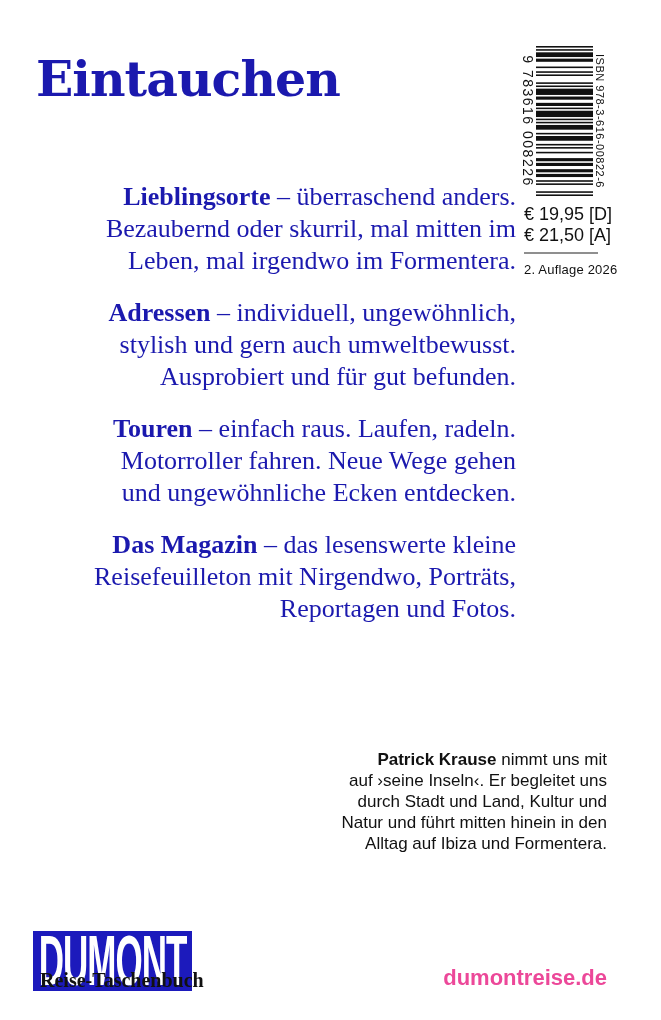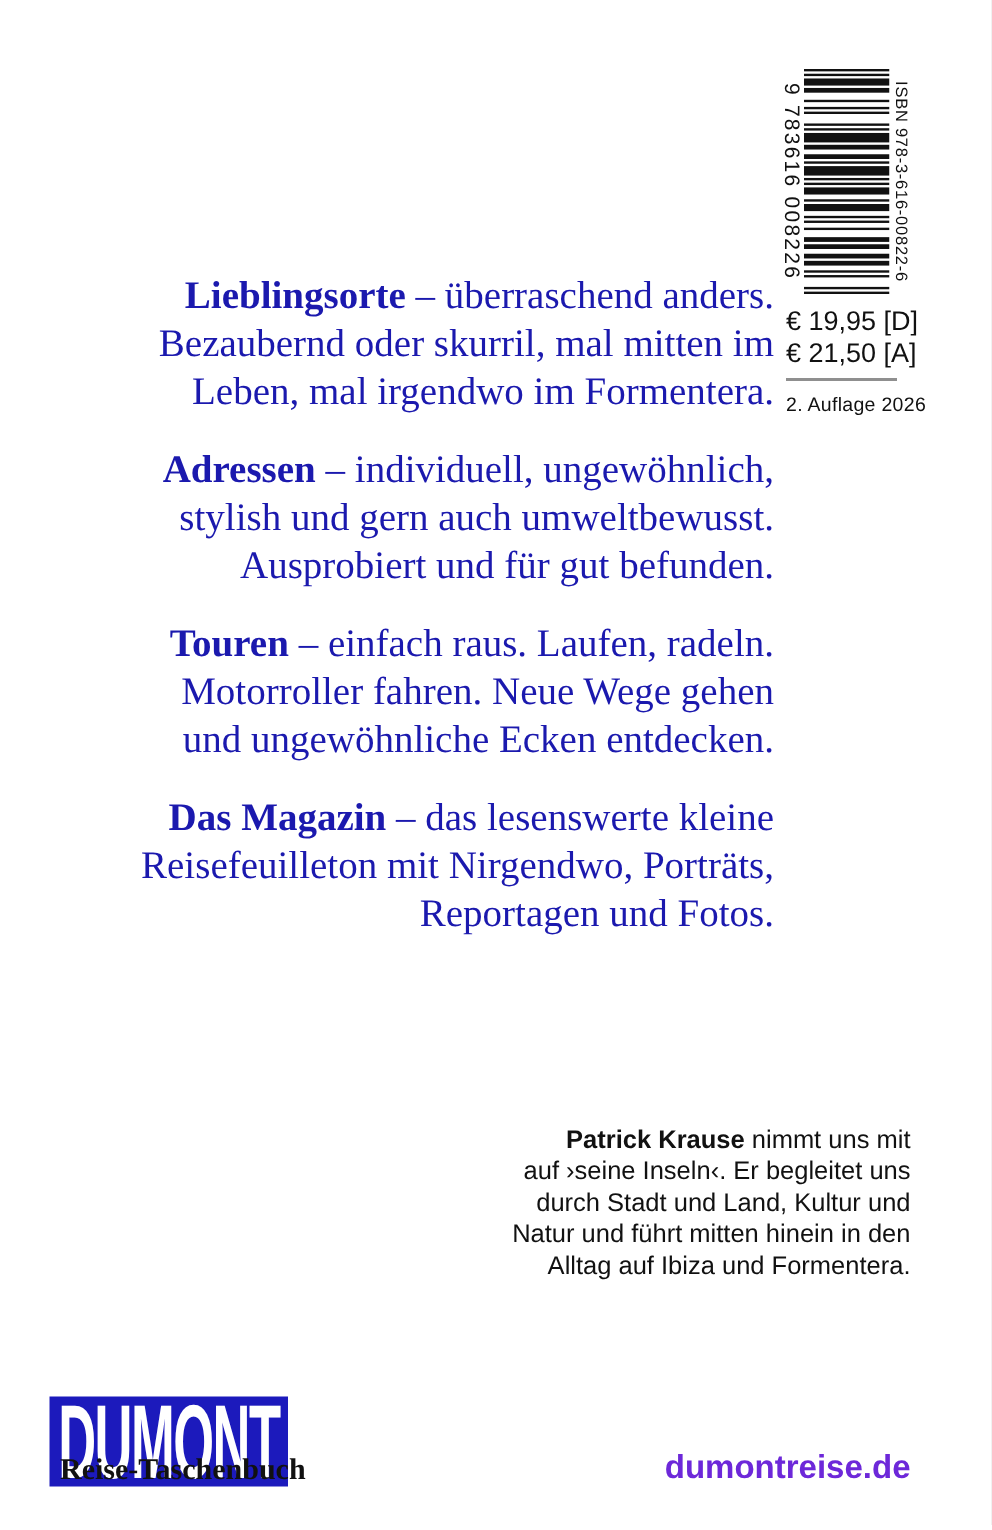--- a/index.html
+++ b/index.html
@@ -103,29 +103,30 @@
     font-family:"Liberation Serif", serif;
     font-weight:700;
     font-size:20px;line-height:22px;
     color:#111;
   }
   .website{
     position:absolute;right:54px;top:965px;
     font-family:"Liberation Sans", sans-serif;
     font-weight:700;
     font-size:22px;line-height:26px;
-    color:#6d28d9;
+    color:#ec4899;
   }
 </style>
 </head>
 <body>
 
 <div class="page">
 
   <h1 class="title">
+    <span class="tline">Eintauchen</span>
   </h1>
 
   <div class="barcode-wrap">
     <div class="barcode-inner">
       <div class="isbn-label">ISBN 978-3-616-00822-6</div>
       <svg class="bars" id="barcode-bars" viewBox="0 0 95 40" preserveAspectRatio="none">
           <rect x="0" y="0" width="1" height="40"></rect>
           <rect x="2" y="0" width="1" height="40"></rect>
           <rect x="4" y="0" width="3" height="40"></rect>
           <rect x="8" y="0" width="2" height="40"></rect>

